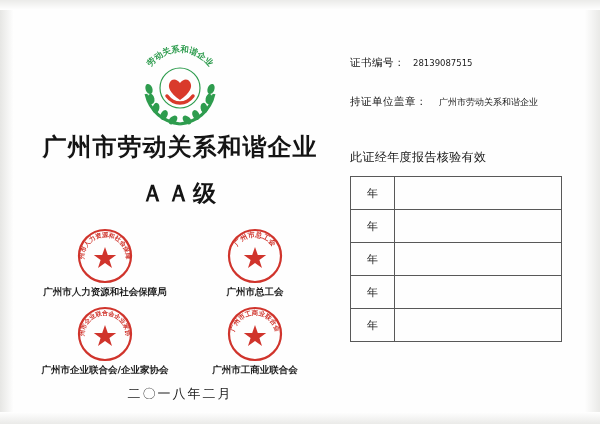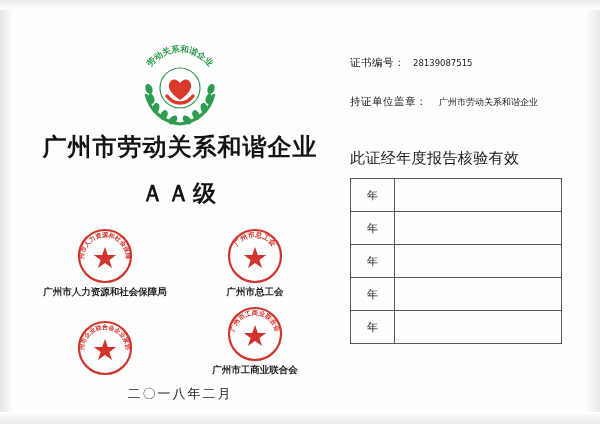--- a/index.html
+++ b/index.html
@@ -154,21 +154,21 @@
   }
   .field-row.cert-no { margin-top: 14px; }
   .field-row.holder { margin-top: 25px; }
   .field-value.holder-val {
     font-size: 9px;
     margin-left: 12px;
   }
   .annual-note {
     margin-top: 40px;
     font-family: "DejaVu Sans", sans-serif;
-    font-size: 15px;
+    font-size: 12px;
     color: #151515;
     letter-spacing: 0.4px;
   }
   .year-table {
     margin-top: 10px;
     border-collapse: collapse;
     width: 212px;
   }
   .year-table td {
     border: 1px solid #585858;
@@ -266,20 +266,21 @@
           <div class="seal">
             <svg width="58" height="58" viewBox="0 0 58 58">
               <circle cx="29" cy="29" r="26" fill="none" stroke="#d0342c" stroke-width="2.2"></circle>
               <path id="s3" d="M8 31 A21 21 0 0 1 50 31" fill="none" stroke="none"></path>
               <text font-family="DejaVu Sans, sans-serif" font-size="6" fill="#d0342c" font-weight="bold">
                 <textPath href="#s3" startOffset="50%" text-anchor="middle">广州市企业联合会企业家协会</textPath>
               </text>
               <polygon points="29,20 31.8,28 40.2,28 33.4,33 36,41 29,36 22,41 24.6,33 17.8,28 26.2,28" fill="#d0342c"></polygon>
             </svg>
           </div>
+          <div class="seal-label">广州市企业联合会/企业家协会</div>
         </div>
         <div class="seal-cell">
           <div class="seal">
             <svg width="58" height="58" viewBox="0 0 58 58">
               <circle cx="29" cy="29" r="26" fill="none" stroke="#d0342c" stroke-width="2.2"></circle>
               <path id="s4" d="M8 31 A21 21 0 0 1 50 31" fill="none" stroke="none"></path>
               <text font-family="DejaVu Sans, sans-serif" font-size="6.4" fill="#d0342c" font-weight="bold">
                 <textPath href="#s4" startOffset="50%" text-anchor="middle">广州市工商业联合会</textPath>
               </text>
               <polygon points="29,20 31.8,28 40.2,28 33.4,33 36,41 29,36 22,41 24.6,33 17.8,28 26.2,28" fill="#d0342c"></polygon>

